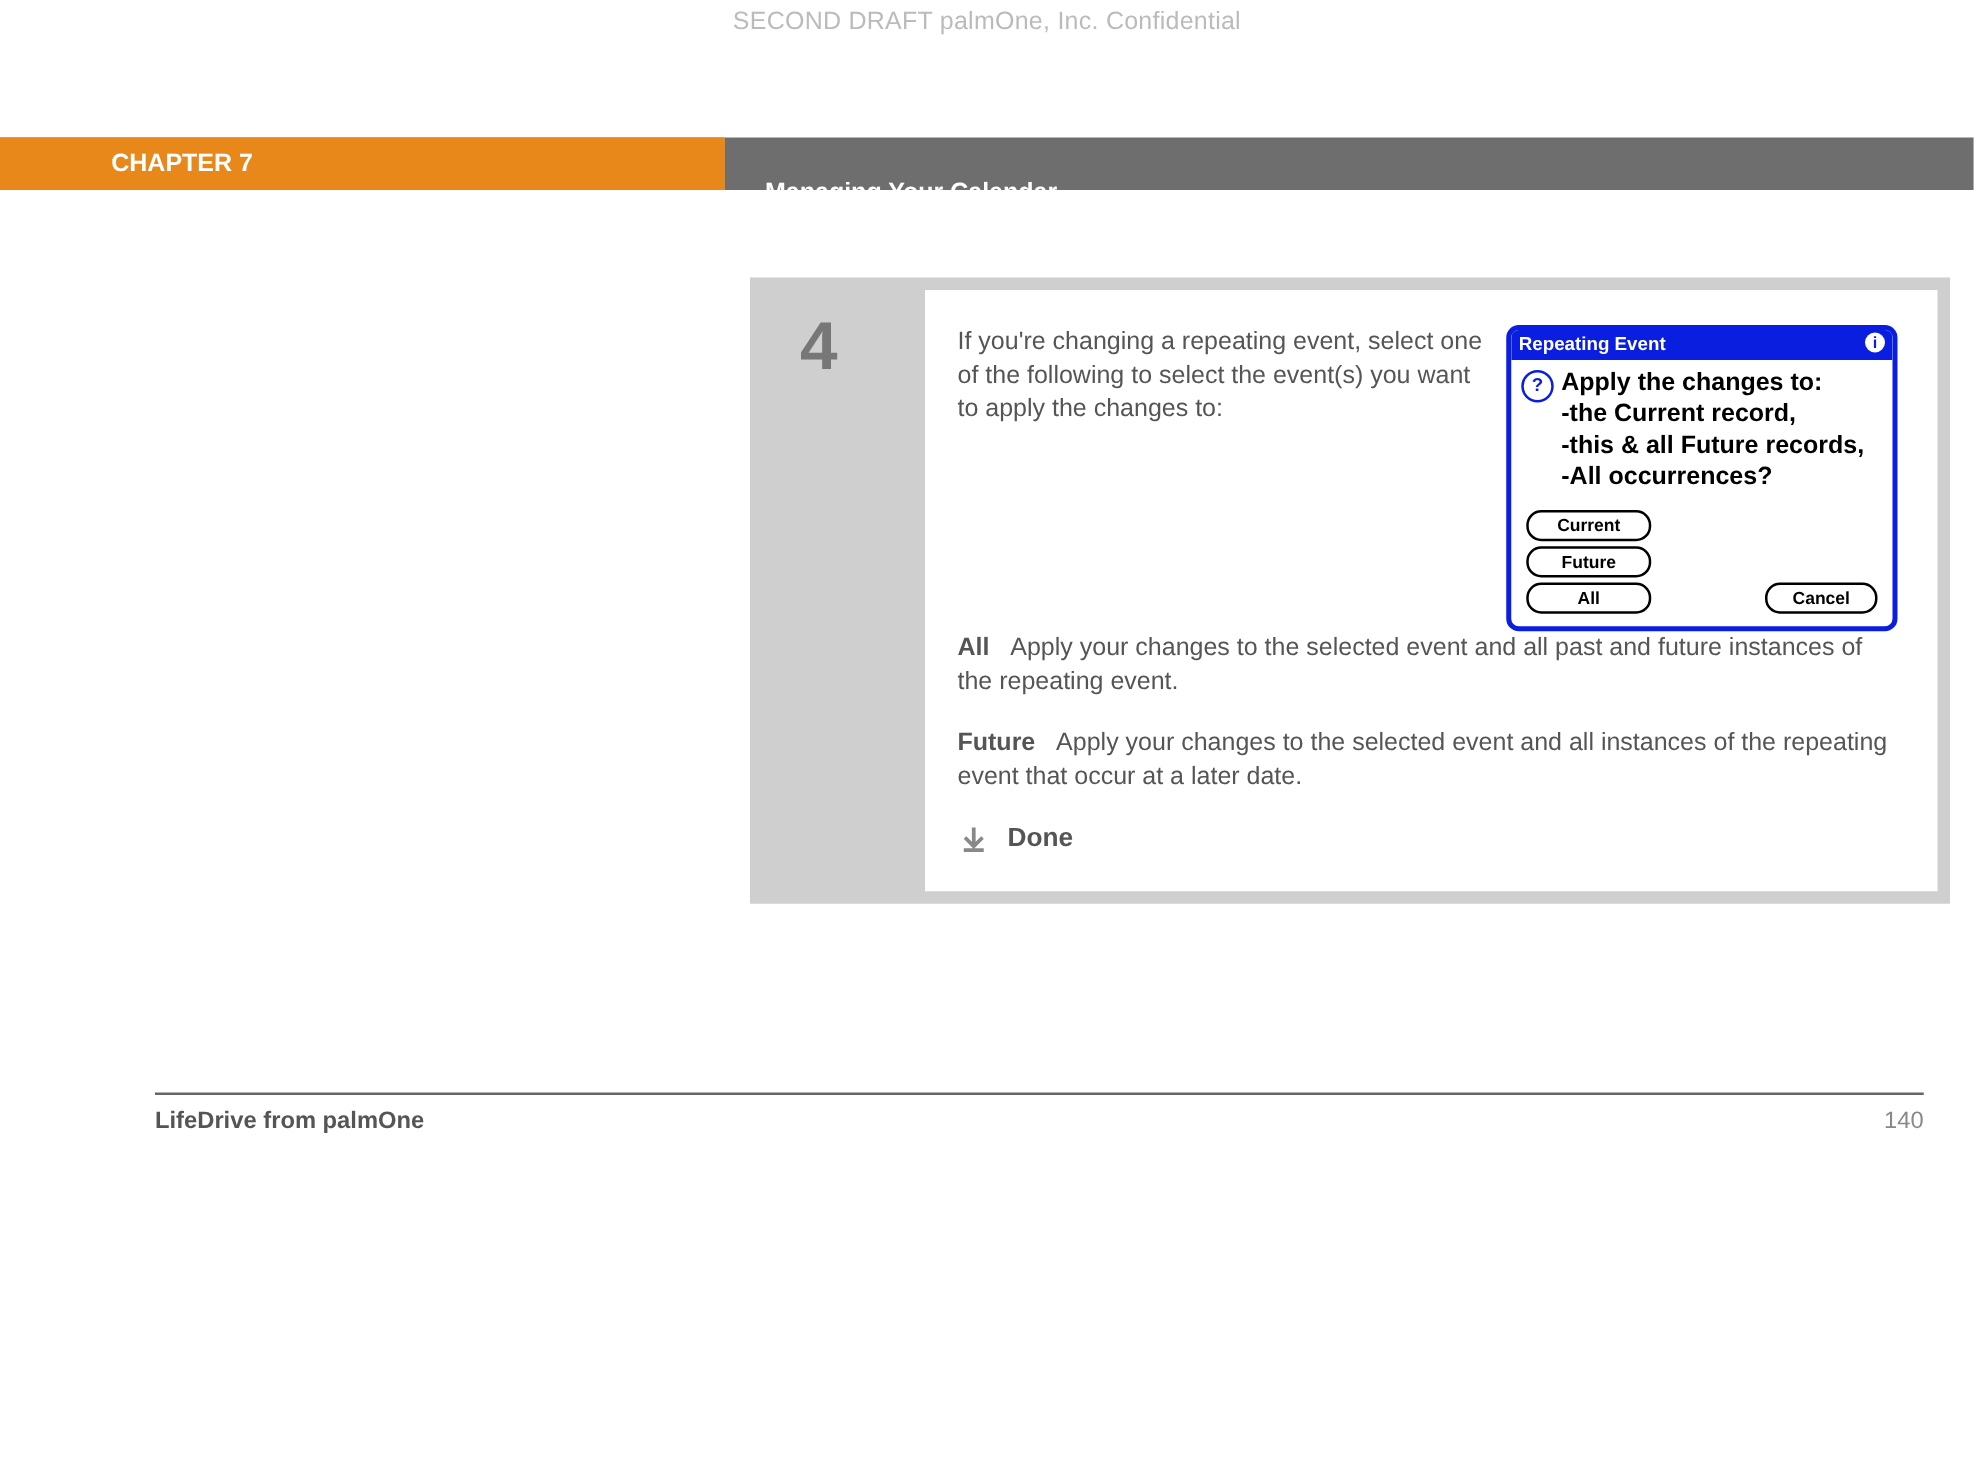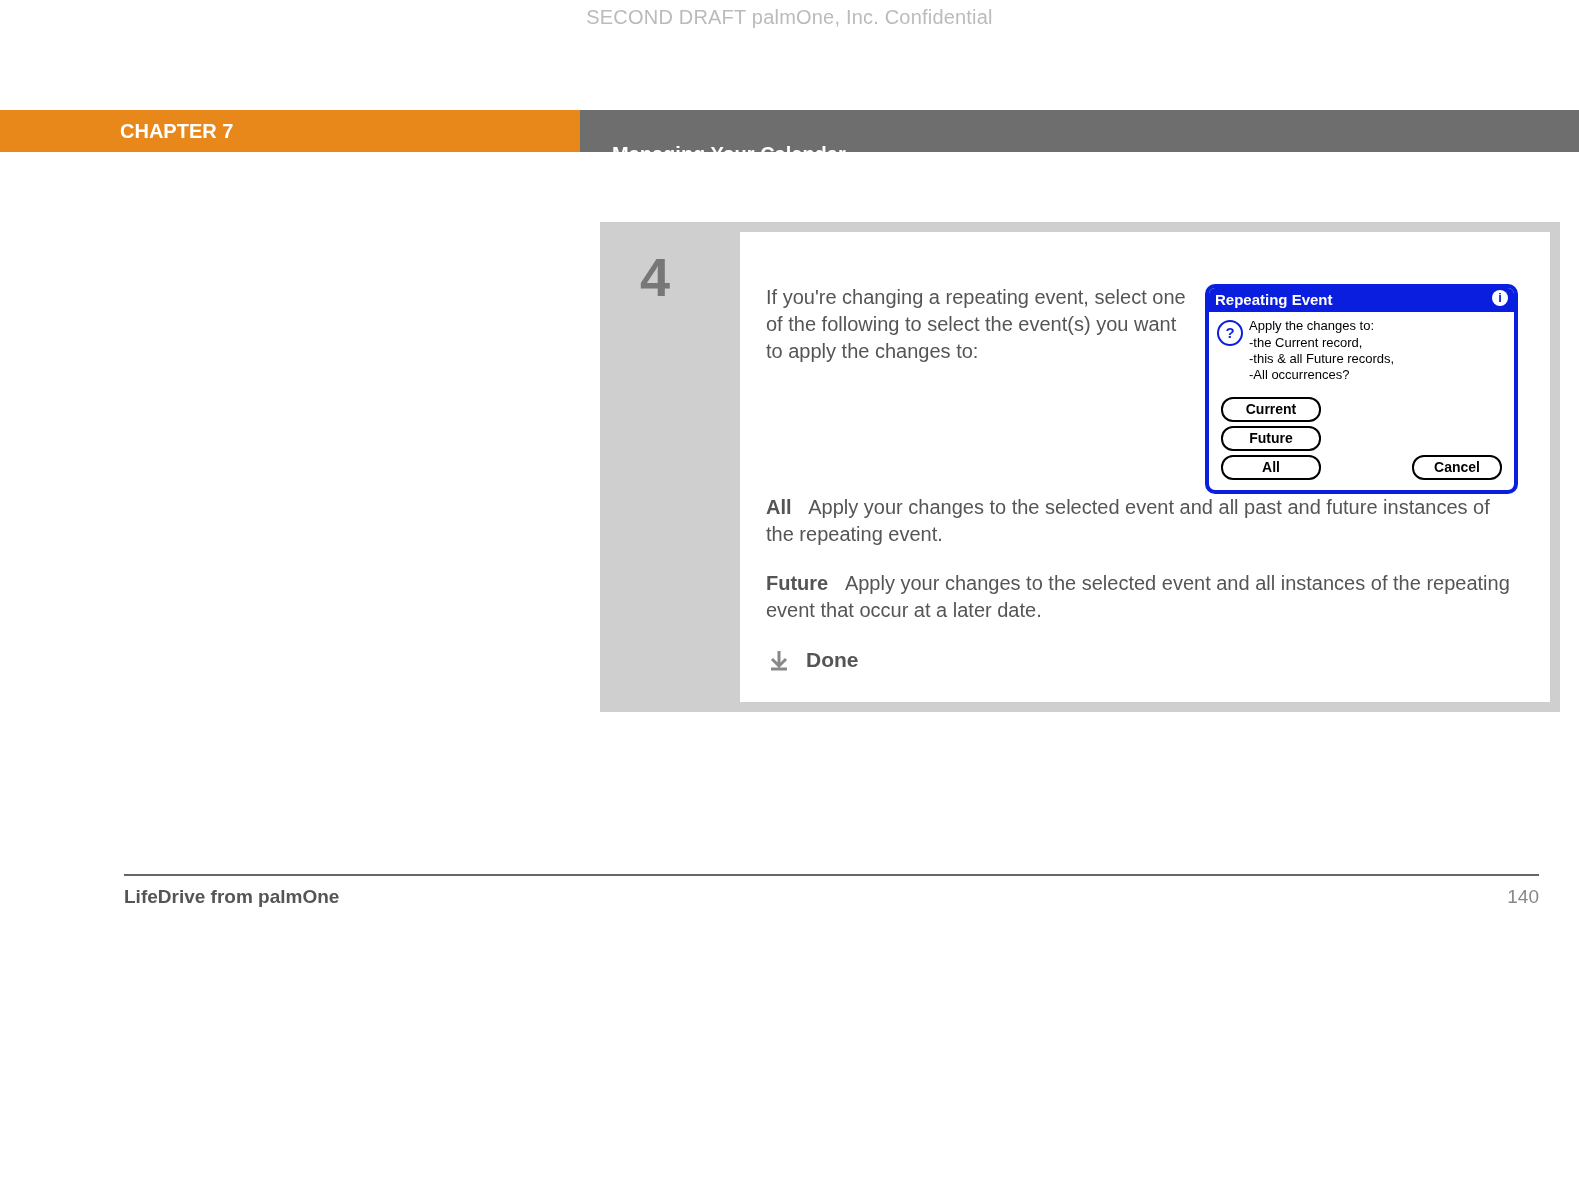--- a/index.html
+++ b/index.html
@@ -1,40 +1,40 @@
 <!DOCTYPE html>
 <html><head>
 <meta charset="utf-8">
 <style>
   html,body{margin:0;padding:0;background:#fff;font-family:Arial,Helvetica,sans-serif;color:#555;}
   .page{width:1579px;height:932px;position:relative;background:#fff;}
   .watermark{position:absolute;top:6px;left:0;right:0;text-align:center;color:#bbb;font-size:20px;letter-spacing:.2px;}
   .header-bar{position:absolute;top:110px;left:0;right:0;height:42px;background:#6e6e6e;display:flex;}
-  .chapter-tab{width:580px;height:42px;background:#e8871a;color:#fff;font-weight:bold;font-size:20px;display:flex;align-items:center;justify-content:flex-start;padding-left:120px;box-sizing:border-box;}
+  .chapter-tab{width:580px;height:42px;background:#e8871a;color:#fff;font-weight:bold;font-size:20px;display:flex;align-items:center;justify-content:flex-start;padding-left:89px;box-sizing:border-box;}
   .chapter-title{flex:1;color:#fff;font-weight:bold;font-size:20px;display:flex;align-items:center;padding-left:32px;margin-top:44px;}
   .step-box{position:absolute;left:600px;top:222px;width:960px;background:#cfcfcf;padding:10px 10px 10px 10px;box-sizing:border-box;}
   .step-inner{display:flex;}
   .step-num{width:130px;background:#cfcfcf;color:#777;font-size:54px;font-weight:bold;padding:14px 0 0 30px;box-sizing:border-box;}
   .step-body{flex:1;background:#fff;padding:28px 32px 28px 26px;font-size:20px;line-height:1.35;color:#555;}
-  .step-top{display:flex;gap:12px;align-items:flex-start;margin-top:24px;}
+  .step-top{display:flex;gap:12px;align-items:flex-start;}
   .step-top .txtcol{flex
 
 :1;}
   .para{margin:0 0 22px 0;}
   .opt-label{font-weight:bold;color:#555;}
   .done-line{display:flex;align-items:center;gap:14px;margin-top:20px;font-weight:bold;color:#555;font-size:21px;}
   .done-icon{width:26px;height:26px;display:flex;align-items:center;justify-content:center;}
   .done-icon svg{stroke:#888;fill:none;stroke-width:3;}
   
   .palm-dialog{width:305px;border:4px solid #0a1ee0;border-radius:10px;background:#fff;font-family:"Trebuchet MS",Arial,sans-serif;font-size:14px;color:#000;overflow:hidden;flex-shrink:0;}
   .palm-titlebar{background:#0a1ee0;color:#fff;font-weight:bold;padding:2px 6px;display:flex;justify-content:flex-start;align-items:center;position:relative;font-size:15px;}
   .palm-info{position:absolute;right:6px;top:2px;width:16px;height:16px;border-radius:50%;background:#fff;color:#0a1ee0;font-weight:bold;font-size:13px;display:flex;align-items:center;justify-content:center;}
   .palm-body{padding:6px 8px 10px 8px;display:flex;gap:6px;}
   .palm-qmark{width:22px;height:22px;border:2px solid #0a1ee0;border-radius:50%;display:flex;align-items:center;justify-content:center;font-weight:bold;color:#0a1ee0;flex-shrink:0;font-size:15px;margin-top:2px;}
-  .palm-msg{font-weight:normal;font-size:13px;line-height:1.25;}
+  .palm-msg{font-weight:bold;font-size:20px;line-height:1.25;}
   .palm-buttons{padding:0 12px 10px 12px;}
   .palm-btn-row{display:flex;gap:14px;margin-top:4px;}
   .palm-btn{border:2px solid #000;border-radius:12px;background:#fff;font-weight:bold;font-size:14px;padding:1px 0;text-align:center;width:96px;}
   .palm-btn.wide{width:96px;}
   .palm-btn.cancel{width:86px;margin-left:auto;}
   
   .footer-rule{position:absolute;left:124px;right:40px;bottom:56px;border-top:2px solid #666;}
   .footer{position:absolute;left:124px;right:40px;bottom:24px;display:flex;justify-content:space-between;color:#555;font-weight:bold;font-size:19px;}
   .footer .pn{color:#888;font-weight:normal;}
 </style>

